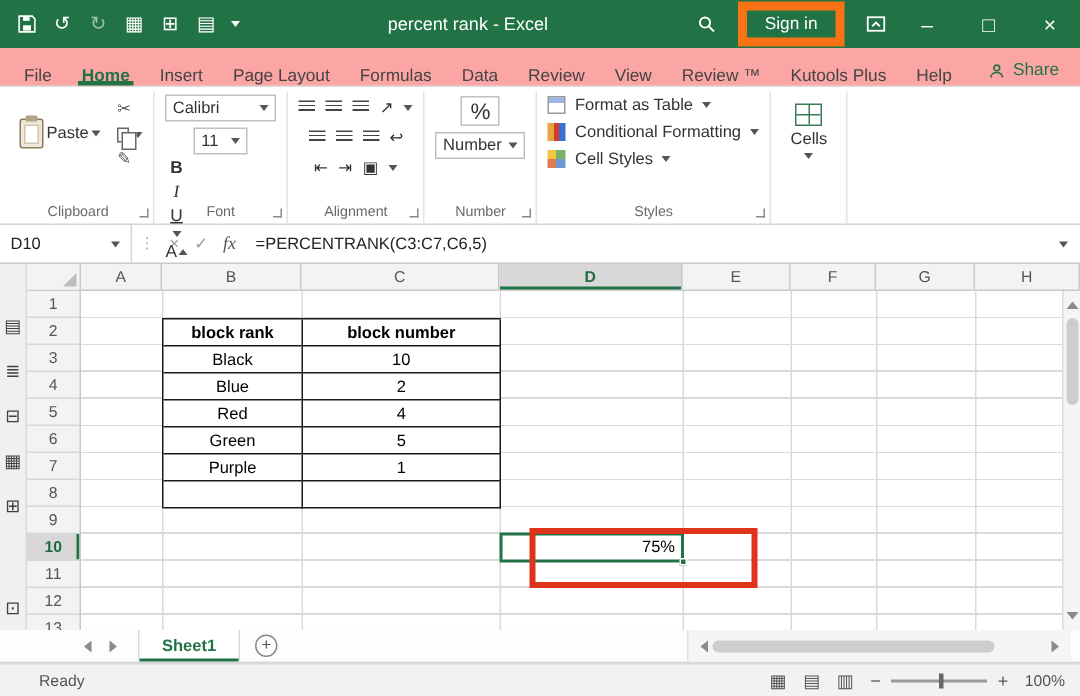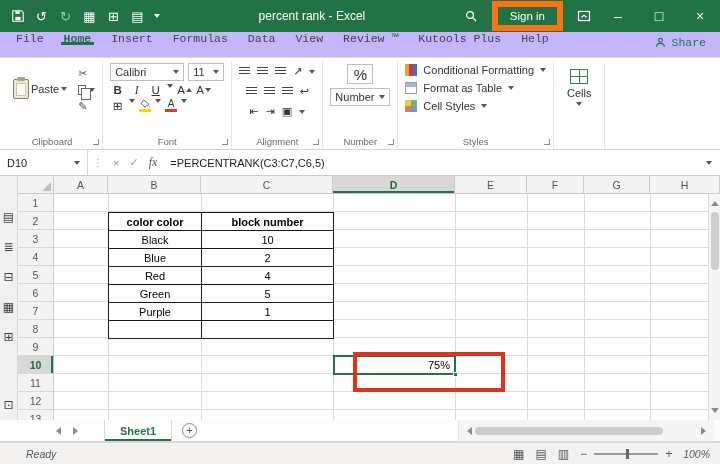--- a/index.html
+++ b/index.html
@@ -13,41 +13,41 @@
   .dim { opacity:.55; }
   .tb-title { flex:1; text-align:center; font-size:12px; white-space:nowrap; }
   .tb-right { display:flex; align-items:center; gap:13px; padding-right:6px; }
   .signin { border:6px solid #f97316; padding:3px 12px; font-size:11.5px; white-space:nowrap; }
   .winbtn { width:28px; text-align:center; font-size:14px; }
   .dd { width:0; height:0; border-left:3px solid transparent; border-right:3px solid transparent; border-top:4px solid #555; display:inline-block; }
   .dd.w { border-top-color:#fff; }
   .du { width:0; height:0; border-left:3px solid transparent; border-right:3px solid transparent; border-bottom:4px solid #555; display:inline-block; }
 
   
-  .tabrow { height:26px; display:flex; align-items:flex-start; background:#c4b5fd; border-bottom:1px solid #dcdcdc; padding-left:6px; font-size:11.5px; color:#444;font-family:Liberation Mono, monospace; }
+  .tabrow { height:26px; display:flex; align-items:flex-end; background:#fca5a5; border-bottom:1px solid #dcdcdc; padding-left:6px; font-size:11.5px; color:#444; }
   .rtab { padding:0 10px; display:flex; align-items:center; position:relative; white-space:nowrap; }
   .rtab.active { color:#217346; font-weight:bold; }
   .rtab.active::after { content:""; position:absolute; left:7px; right:7px; bottom:0; height:3px; background:#217346; }
   .share { margin-left:auto; display:flex; align-items:center; gap:5px; padding:4px 14px; color:#217346; }
 
   
   .ribbon { height:92px; display:flex; background:#fff; border-bottom:1px solid #d4d4d4; padding:3px 0 0 2px; }
   .rgroup { position:relative; border-right:1px solid #e4e4e4; padding:2px 7px 14px; display:flex; flex-direction:column; align-items:center; }
   .glabel { position:absolute; bottom:2px; left:0; right:0; text-align:center; font-size:9.5px; color:#6a6a6a; }
   .launcher { position:absolute; right:3px; bottom:4px; width:6px; height:6px; border-right:1px solid #8a8a8a; border-bottom:1px solid #8a8a8a; }
   .clip-content { display:flex; gap:7px; }
   .paste-btn { display:flex; align-items:center; gap:2px; font-size:11px; color:#333; padding:3px 4px 0; }
   .clipicon { width:16px; height:20px; border:1px solid #8c7a5a; border-radius:2px; position:relative; background:#efe8d8; }
   .clipicon::before { content:""; position:absolute; top:-3px; left:3px; width:8px; height:4px; background:#b0a488; border-radius:1px; }
   .clipicon::after { content:""; position:absolute; left:2px; right:2px; top:3px; bottom:2px; background:#fff; border:1px solid #cfc4ab; }
   .mini-col { display:flex; flex-direction:column; gap:6px; padding-top:5px; align-items:flex-start; }
   .mini { font-size:11px; color:#555; line-height:11px; display:flex; align-items:center; gap:3px; }
   .copyic { position:relative; display:inline-block; width:8px; height:10px; border:1px solid #666; background:#fff; }
   .copyic::before { content:""; position:absolute; left:2px; top:2px; width:8px; height:10px; border:1px solid #666; background:#fff; }
-  .fg-row { display:flex; align-items:flex-start; gap:4px; margin-bottom:3px; }
+  .fg-row { display:flex; align-items:center; gap:4px; margin-bottom:3px;flex-direction:column; }
   .selbox { border:1px solid #bfbfbf; height:18px; display:flex; align-items:center; padding:0 4px; gap:5px; font-size:11px; background:#fff; white-space:nowrap; }
   .fbtn2 { min-width:15px; text-align:center; font-size:11.5px; color:#333; display:inline-flex; align-items:center; justify-content:center; gap:1px; }
   .colbtn { display:inline-flex; flex-direction:column; align-items:center; line-height:10px; }
   .cbar { width:12px; height:3px; margin-top:1px; }
   .bars { width:11px; height:9px; background:repeating-linear-gradient(to bottom,#444 0 1px,transparent 1px 3px); }
   .al-row { display:flex; align-items:center; gap:7px; margin-bottom:5px; padding-top:2px; }
   .pct { font-size:15px; border:1px solid #bfbfbf; width:26px; height:20px; display:flex; align-items:center; justify-content:center; margin:1px 0 4px; color:#333; }
   .style-row { display:flex; align-items:center; gap:6px; margin-bottom:5px; font-size:11px; color:#333; white-space:nowrap; align-self:flex-start; padding-top:1px;}
   .cf-ic { width:12px; height:12px; background:linear-gradient(to right,#e8a33d 0 4px,#d23b2e 4px 8px,#3b6fd2 8px 12px); }
   .fat-ic { width:12px; height:12px; border:1px solid #999; background:linear-gradient(to bottom,#9db8e8 0 4px,#fff 4px); }
@@ -102,28 +102,28 @@
   .dc { border-right:1px solid #1a1a1a; border-bottom:1px solid #1a1a1a; display:flex; align-items:center; justify-content:center; font-size:11px; color:#000; }
   .dc.hd { font-weight:bold; }
   .rescell { position:absolute; left:147px; top:162px; width:133px; height:19px; border:1px solid #1a1a1a; font-weight:bold; font-size:11px; display:flex; align-items:center; padding-left:3px; background:#fff; color:#000; }
   .selcell { position:absolute; left:279px; top:161px; width:123px; height:20px; border:2px solid #217346; background:#fff; display:flex; align-items:center; justify-content:flex-end; padding-right:4px; font-size:11px; color:#000; }
   .handle { position:absolute; right:-4px; bottom:-4px; width:5px; height:5px; background:#217346; border:1px solid #fff; }
   .redbox { position:absolute; left:299px; top:158px; width:152px; height:40px; border:4px solid #e0331c; z-index:6; }
 
   
   .tabsrow { height:22px; display:flex; align-items:center; background:#fdfdfd; border-bottom:1px solid #d9d9d9; padding-left:46px; }
   .snav { padding:0 6px; display:flex; align-items:center; }
-  .stab { height:100%; background:#fff; border-left:1px solid #d9d9d9; border-right:1px solid #d9d9d9; color:#217346; font-weight:bold; display:flex; align-items:center; padding:0 15px; position:relative; margin-left:16px; }
+  .stab { height:100%; background:#fff; border-left:1px solid #d9d9d9; border-right:1px solid #d9d9d9; color:#217346; font-weight:bold; display:flex; align-items:center; padding:0 15px; position:relative; margin-left:4px; }
   .stab::after { content:""; position:absolute; bottom:0; left:0; right:0; height:2px; background:#217346; }
   .addsheet { width:15px; height:15px; border:1px solid #8a8a8a; border-radius:50%; display:flex; align-items:center; justify-content:center; font-size:11px; color:#555; margin-left:10px; line-height:1; }
   .hscroll { margin-left:auto; margin-right:6px; width:256px; height:100%; display:flex; align-items:center; background:#f5f5f5; border-left:1px solid #e2e2e2; padding:0 4px; }
   .hthumb { width:188px; height:8px; background:#cdcdcd; border-radius:4px; margin:0 3px; }
 
   
-  .statusbar { height:22px; background:#f3f2f1; border-top:1px solid #d8d8d8; display:flex; align-items:center; padding:0 10px 0 26px; font-size:10.5px; color:#555;font-style:italic; }
+  .statusbar { height:22px; background:#f3f2f1; border-top:1px solid #d8d8d8; display:flex; align-items:center; padding:0 10px 0 26px; font-size:10.5px; color:#555; }
   .sb-right { margin-left:auto; display:flex; align-items:center; gap:11px; }
   .viewic { font-size:12px; color:#555; line-height:1; }
   .zoomwrap { display:flex; align-items:center; gap:7px; }
   .zoomtrack { width:64px; height:2px; background:#9a9a9a; position:relative; }
   .zoomthumb { position:absolute; left:50%; top:-4px; width:3px; height:10px; background:#666; }
   .zbtn { font-size:12px; color:#555; }
   svg { display:block; }
 </style>
 </head>
 <body>
@@ -164,22 +164,24 @@
       <span class="winbtn">–</span>
       <span class="winbtn">□</span>
       <span class="winbtn">×</span>
     </div>
   </div>
 
   <div class="tabrow">
     <div class="rtab">File</div>
     <div class="rtab active">Home</div>
     <div class="rtab">Insert</div>
+    <div class="rtab">Page Layout</div>
     <div class="rtab">Formulas</div>
     <div class="rtab">Data</div>
+    <div class="rtab">Review</div>
     <div class="rtab">View</div>
     <div class="rtab">Review ™</div>
     <div class="rtab">Kutools Plus</div>
     <div class="rtab">Help</div>
     <div class="share">
       <svg width="11" height="11" viewBox="0 0 12 12">
           <circle cx="6" cy="3.6" r="2.1" fill="none" stroke="#217346" stroke-width="1.2"></circle>
           <path d="M1.8 10.5c0-2.3 1.9-3.6 4.2-3.6s4.2 1.3 4.2 3.6" fill="none" stroke="#217346" stroke-width="1.2"></path>
         </svg>
       <span>Share</span>
@@ -291,27 +293,27 @@
       <div class="selbox" style="width:60px">
         <span style="flex:1">Number</span>
           <span class="dd"></span>
       </div>
       <div class="glabel">Number</div>
       <span class="launcher"></span>
     </div>
 
     <div class="rgroup">
       <div class="style-row">
+        <span class="fat-ic"></span>
+        <span>Format as Table</span>
+        <span class="dd"></span>
+      </div>
+      <div class="style-row">
         <span class="cf-ic"></span>
         <span>Conditional Formatting</span>
-        <span class="dd"></span>
-      </div>
-      <div class="style-row">
-        <span class="fat-ic"></span>
-        <span>Format as Table</span>
         <span class="dd"></span>
       </div>
       <div class="style-row">
         <span class="cs-ic"></span>
         <span>Cell Styles</span>
         <span class="dd"></span>
       </div>
       <div class="glabel">Styles</div>
       <span class="launcher"></span>
     </div>
@@ -373,21 +375,21 @@
         <div class="rh">8</div>
         <div class="rh">9</div>
         <div class="rh selh">10</div>
         <div class="rh">11</div>
         <div class="rh">12</div>
         <div class="rh">13</div>
       </div>
 
       <div class="canvas">
         <div class="dtable">
-          <div class="dc hd">color color</div>
+          <div class="dc hd">block rank</div>
           <div class="dc hd">block number</div>
           <div class="dc">Black</div>
           <div class="dc">10</div>
           <div class="dc">Blue</div>
           <div class="dc">2</div>
           <div class="dc">Red</div>
           <div class="dc">4</div>
           <div class="dc">Green</div>
           <div class="dc">5</div>
           <div class="dc">Purple</div>

